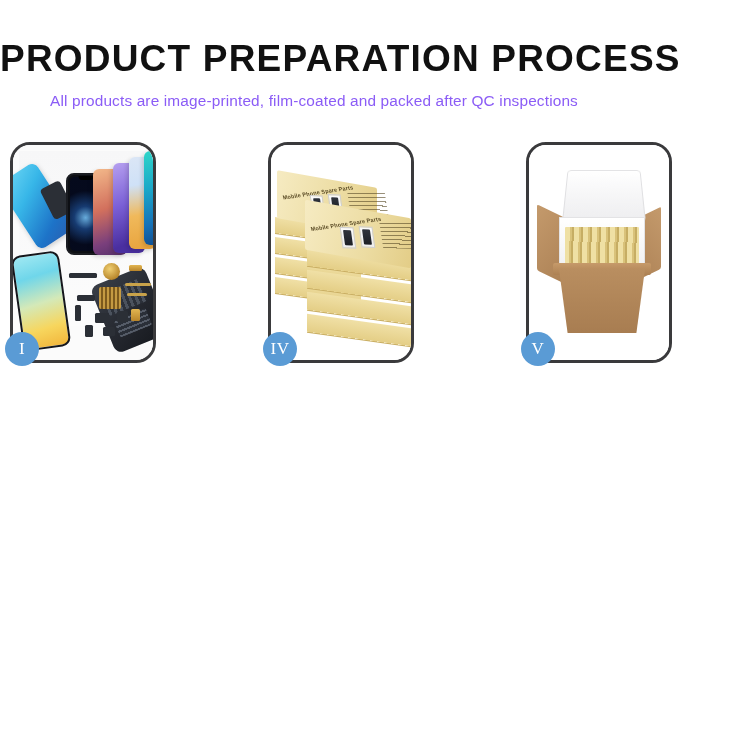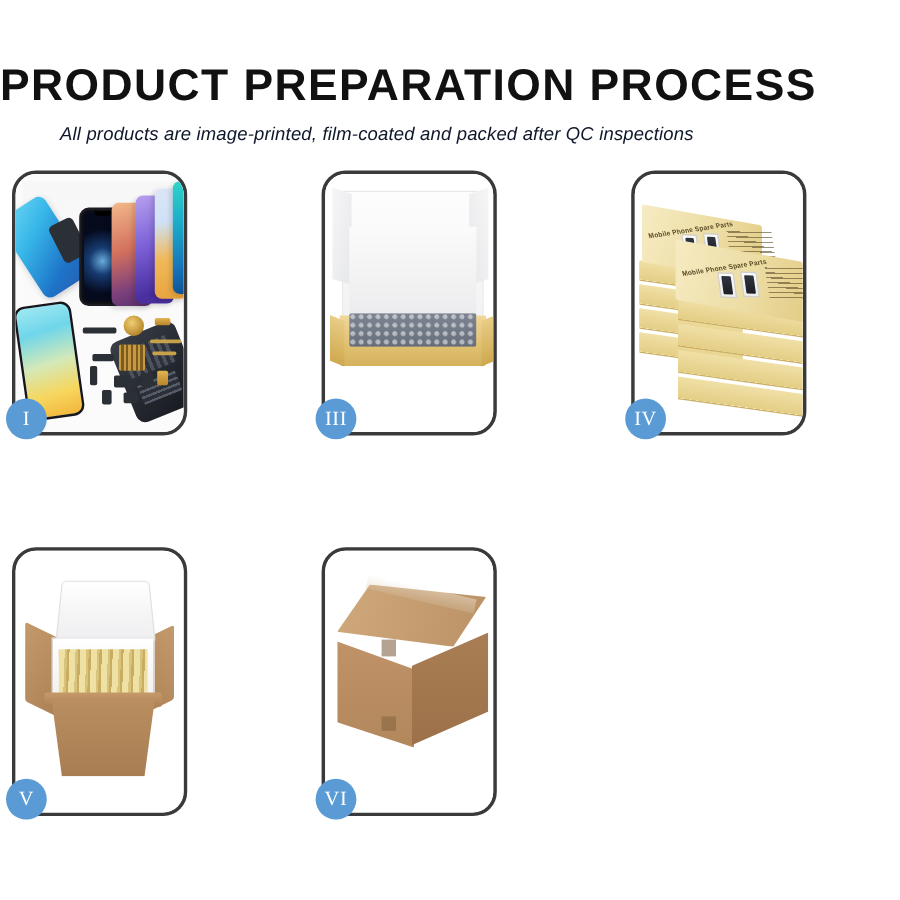--- a/index.html
+++ b/index.html
@@ -16,21 +16,21 @@
   .page {
     position: relative;
     width: 750px;
     height: 750px;
     background: #ffffff;
   }
 
   
   .header {
     position: absolute;
-    top: 12px;
+    top: 0;
     left: 0;
     width: 628px;
     text-align: center;
   }
   .main-title {
     margin: 0;
     padding-top: 38px;
     font-family: "Liberation Sans", sans-serif;
     font-size: 37px;
     font-weight: 700;
@@ -38,24 +38,23 @@
     color: #111111;
     line-height: 1.15;
     white-space: nowrap;
   }
   .sub-title {
     margin: 0;
     padding-top: 11px;
     font-family: "Liberation Sans", sans-serif;
     font-size: 15.4px;
     font-weight: 400;
-    color: #0f172a;
+    color: #8b5cf6;
     letter-spacing: 0.15px;
     white-space: nowrap;
-    font-style: italic;
   }
 
   
   .grid {
     position: absolute;
     top: 142px;
     left: 10px;
     width: 730px;
     display: grid;
     grid-template-columns: 146px 146px 146px;
@@ -430,31 +429,20 @@
           <div class="pt dark" style="left:50px; top:54px; width:11px; height:11px;"></div>
           <div class="pt gold" style="left:64px; top:52px; width:9px;  height:12px;"></div>
           <div class="pt dark" style="left:18px; top:68px; width:8px;  height:12px;"></div>
           <div class="pt dark" style="left:36px; top:70px; width:12px; height:9px;"></div>
         </div>
       </div>
       <div class="badge">I</div>
     </div>
 
 
-    <div class="panel">
-      <div class="panel-photo p3">
-        <div class="box3-lid"></div>
-        <div class="box3-lid-flapL"></div>
-        <div class="box3-lid-flapR"></div>
-        <div class="box3-foam"></div>
-        <div class="box3-tray"></div>
-        <div class="box3-bubbles"></div>
-      </div>
-      <div class="badge">III</div>
-    </div>
 
     <div class="panel">
       <div class="panel-photo p4">
         <div class="stack">
 
           <div class="kbox" style="left:0px;  top:60px;  width:86px; height:16px; transform:skewY(8deg);"></div>
           <div class="kbox" style="left:0px;  top:80px;  width:86px; height:16px; transform:skewY(8deg);"></div>
           <div class="kbox" style="left:0px;  top:100px; width:86px; height:16px; transform:skewY(8deg);"></div>
           <div class="kbox" style="left:0px;  top:120px; width:86px; height:16px; transform:skewY(8deg);"></div>
 
@@ -495,26 +483,15 @@
         <div class="c5-flapR"></div>
         <div class="c5-foamlid"></div>
         <div class="c5-foam"></div>
         <div class="c5-inner"></div>
         <div class="c5-rim"></div>
         <div class="c5-body"></div>
       </div>
       <div class="badge">V</div>
     </div>
 
-    <div class="panel">
-      <div class="panel-photo p6">
-        <div class="c6-top"></div>
-        <div class="c6-tape"></div>
-        <div class="c6-front"></div>
-        <div class="c6-side"></div>
-        <div class="c6-seam"></div>
-        <div class="c6-seam2"></div>
-      </div>
-      <div class="badge">VI</div>
-    </div>
 
   </div>
 </div>
 
 </body></html>

